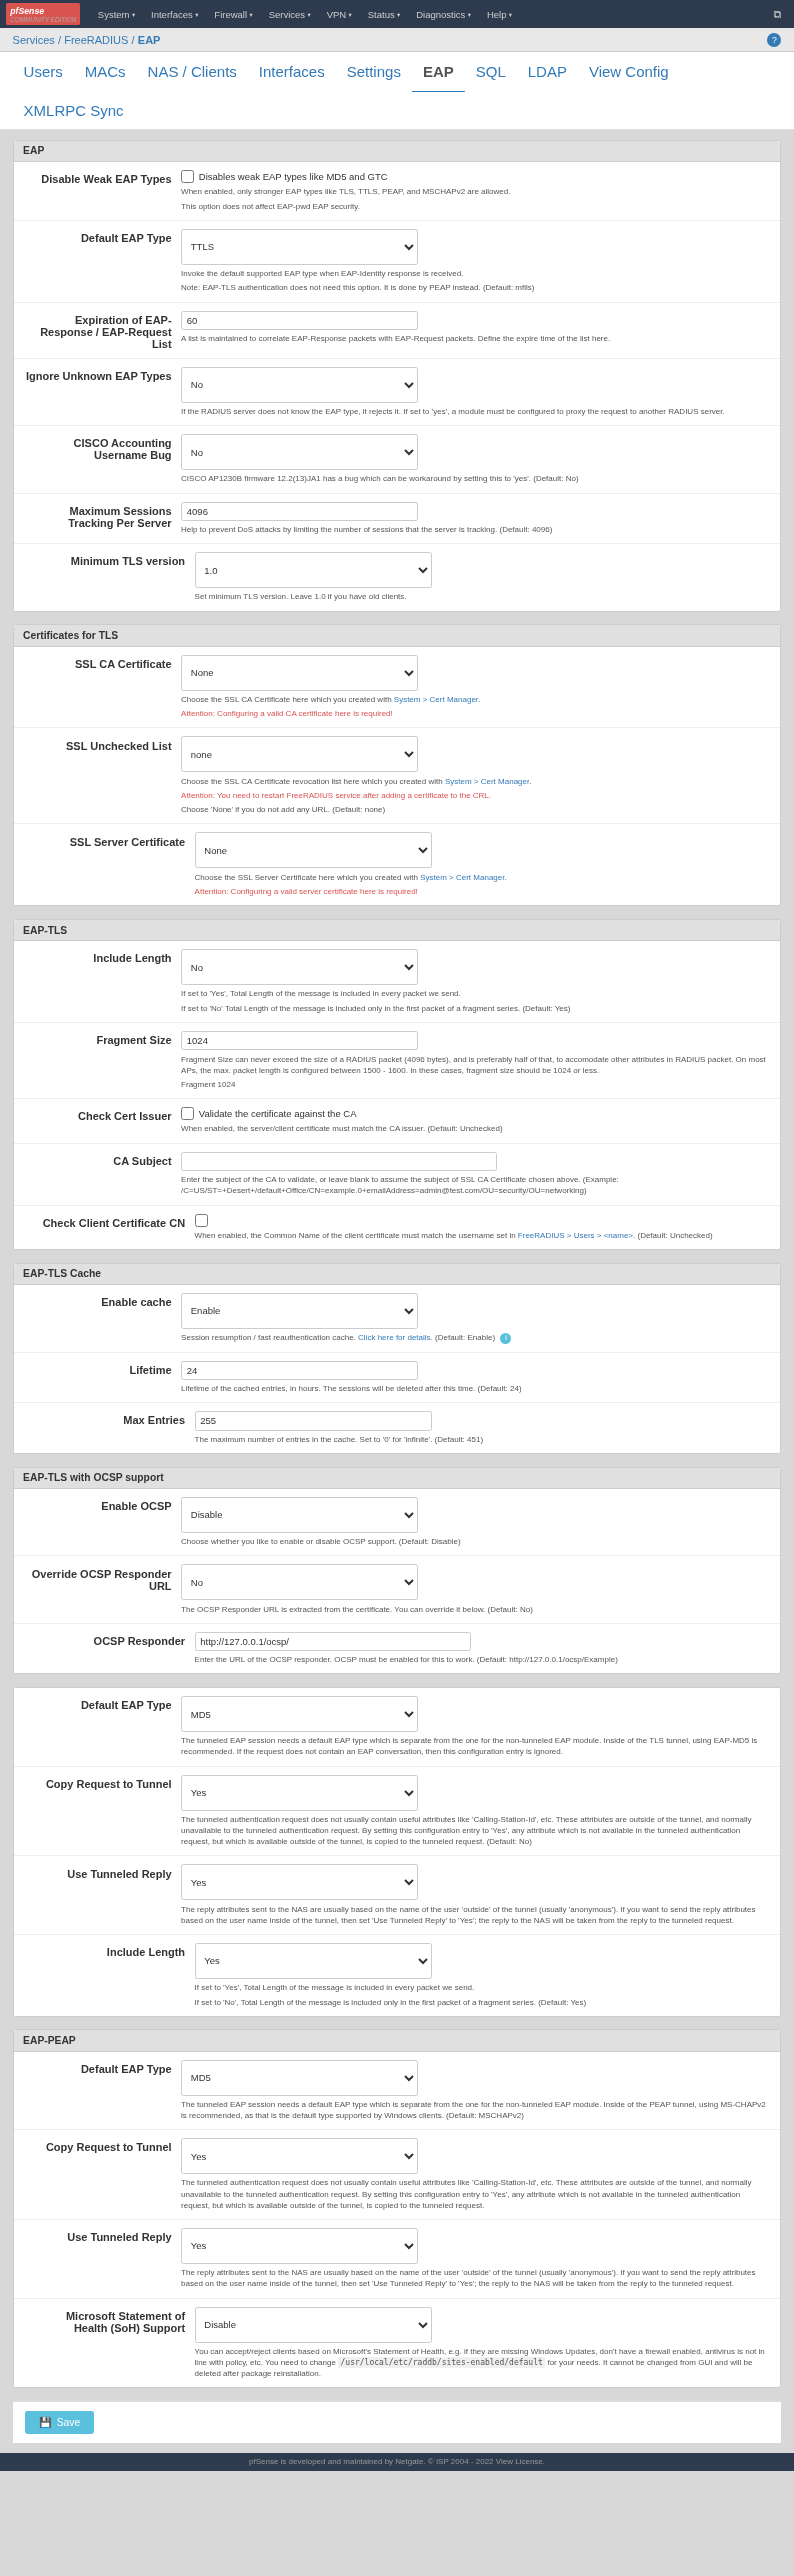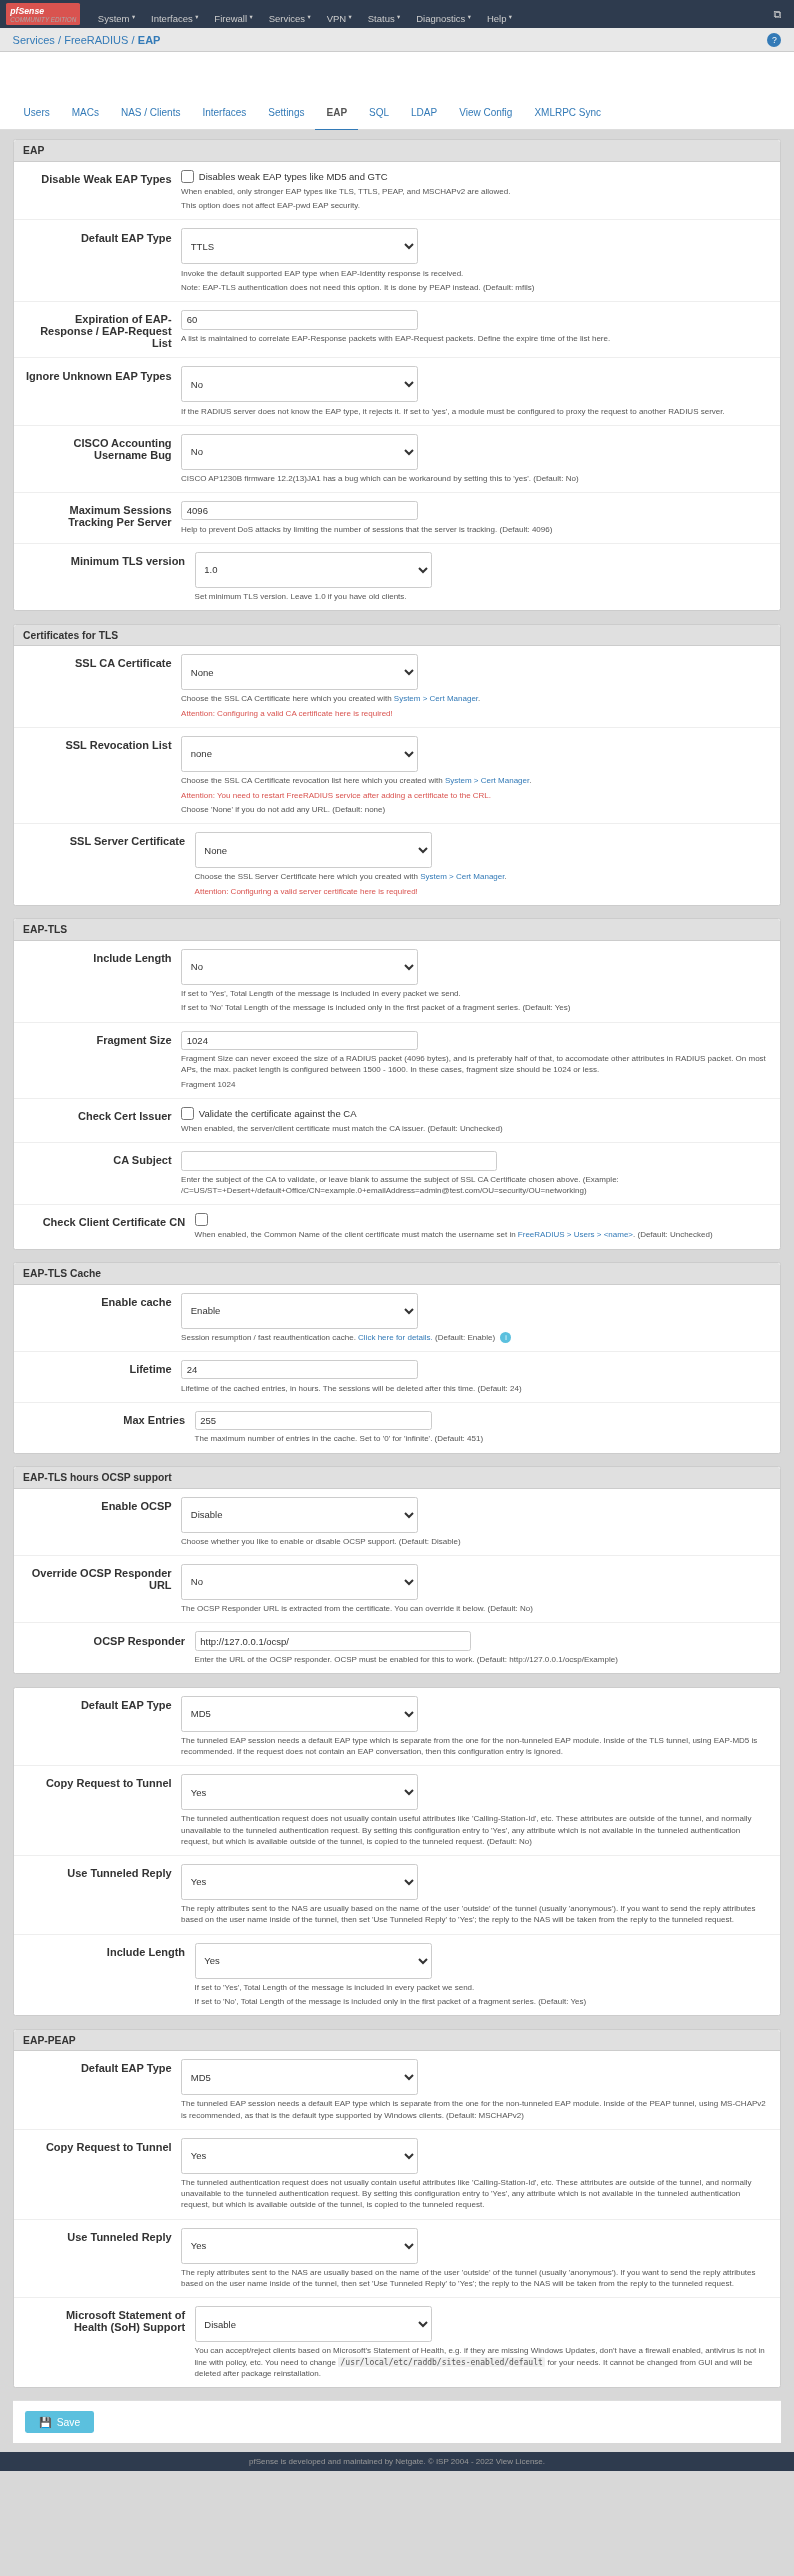--- a/index.html
+++ b/index.html
@@ -4,35 +4,35 @@
   <style>
     * { box-sizing: border-box; margin: 0; padding: 0; }
     body { font-family: -apple-system, BlinkMacSystemFont, 'Segoe UI', sans-serif; font-size: 9.5px; background: #d8d8d8; color: #333; }
 
     
     .top-nav { background: #2e3b4e; display: flex; align-items: center; padding: 0 6.3px; height: 28px; }
     .top-nav .logo { display: flex; align-items: center; margin-right: 9.5px; }
     .top-nav .logo-box { background: #d9534f; padding: 1.6px 4px; border-radius: 1.6px; font-style: italic; }
     .top-nav .logo-text { color: #fff; font-size: 8.7px; font-weight: bold; }
     .top-nav .logo-sub { color: #aaa; font-size: 6.3px; display: block; }
-    .nav-item { color: #ccc; font-size: 9.5px; padding: 12px 8px; height: 26px; display: flex; align-items: flex-start; cursor: pointer; position: relative; }
+    .nav-item { color: #ccc; font-size: 9.5px; padding: 12px 8px; height: 26px; display: flex; align-items: center; cursor: pointer; position: relative; }
     .nav-item .caret { font-size: 6.3px; margin-left: 2.4px; }
     .nav-right { margin-left: auto; }
     .nav-icon { color: #ccc; padding: 0 6.3px; cursor: pointer; font-size: 11px; }
 
     
     .breadcrumb-bar { background: #e8e8e8; border-bottom: 0.8px solid #ccc; padding: 4.7px 12.6px; display: flex; align-items: center; }
     .breadcrumb-bar span { color: #337ab7; font-size: 11px; }
     .breadcrumb-sep { color: #666; margin: 0 3.2px; font-size: 11px; }
     .breadcrumb-current { color: #333; font-size: 11px; font-weight: 600; }
     .help-icon { margin-left: auto; background: #337ab7; color: #fff; border-radius: 50%; width: 14px; height: 14px; display: flex; align-items: center; justify-content: center; font-size: 8.7px; cursor: pointer; }
 
     
     .tab-bar { background: #fff; border-bottom: 1.6px solid #ddd; padding: 0 12.6px; display: flex; flex-wrap: wrap; }
-    .tab { padding: 11px 11px; font-size: 10px; color: #337ab7; cursor: pointer; border-bottom: 1.6px solid transparent; margin-bottom: -1.6px; margin-top: 44px; }
+    .tab { padding: 11px 11px; font-size: 15px; color: #337ab7; cursor: pointer; border-bottom: 1.6px solid transparent; margin-bottom: -1.6px; }
     .tab.active { color: #555; border-bottom: 1.6px solid #337ab7; font-weight: 600; }
 
     
     .main-content { padding: 9.5px 12.6px; }
 
     
     .section { background: #fff; border: 0.8px solid #ccc; border-radius: 2.4px; margin-bottom: 12.6px; }
     .section-header { background: #e0e0e0; padding: 4.7px 9.5px; font-size: 10.3px; font-weight: 700; color: #333; border-bottom: 0.8px solid #ccc; border-radius: 2.4px 2.4px 0 0; }
 
     
@@ -189,21 +189,21 @@
     <div class="form-row">
       <div class="form-label">SSL CA Certificate</div>
       <div class="form-content">
         <select><option>None</option></select>
         <div class="form-desc">Choose the SSL CA Certificate here which you created with <span class="link">System &gt; Cert Manager</span>.</div>
         <div class="form-desc warning" style="color:#d9534f;">Attention: Configuring a valid CA certificate here is required!</div>
       </div>
     </div>
 
     <div class="form-row">
-      <div class="form-label">SSL Revocation List</div>
+      <div class="form-label">SSL Unchecked List</div>
       <div class="form-content">
         <select><option>none</option></select>
         <div class="form-desc">Choose the SSL CA Certificate revocation list here which you created with <span class="link">System &gt; Cert Manager</span>.</div>
         <div class="form-desc" style="color:#d9534f;">Attention: You need to restart FreeRADIUS service after adding a certificate to the CRL.</div>
         <div class="form-desc">Choose 'None' if you do not add any URL. (Default: none)</div>
       </div>
     </div>
 
     <div class="form-row">
       <div class="form-label">SSL Server Certificate</div>
@@ -288,21 +288,21 @@
     <div class="form-row">
       <div class="form-label">Max Entries</div>
       <div class="form-content">
         <input type="text" value="255" style="">
         <div class="form-desc">The maximum number of entries in the cache. Set to '0' for 'infinite'. (Default: 451)</div>
       </div>
     </div>
   </div>
 
   <div class="section">
-    <div class="section-header">EAP-TLS hours OCSP support</div>
+    <div class="section-header">EAP-TLS with OCSP support</div>
 
     <div class="form-row">
       <div class="form-label">Enable OCSP</div>
       <div class="form-content">
         <select><option>Disable</option><option>Enable</option></select>
         <div class="form-desc">Choose whether you like to enable or disable OCSP support. (Default: Disable)</div>
       </div>
     </div>
 
     <div class="form-row">

